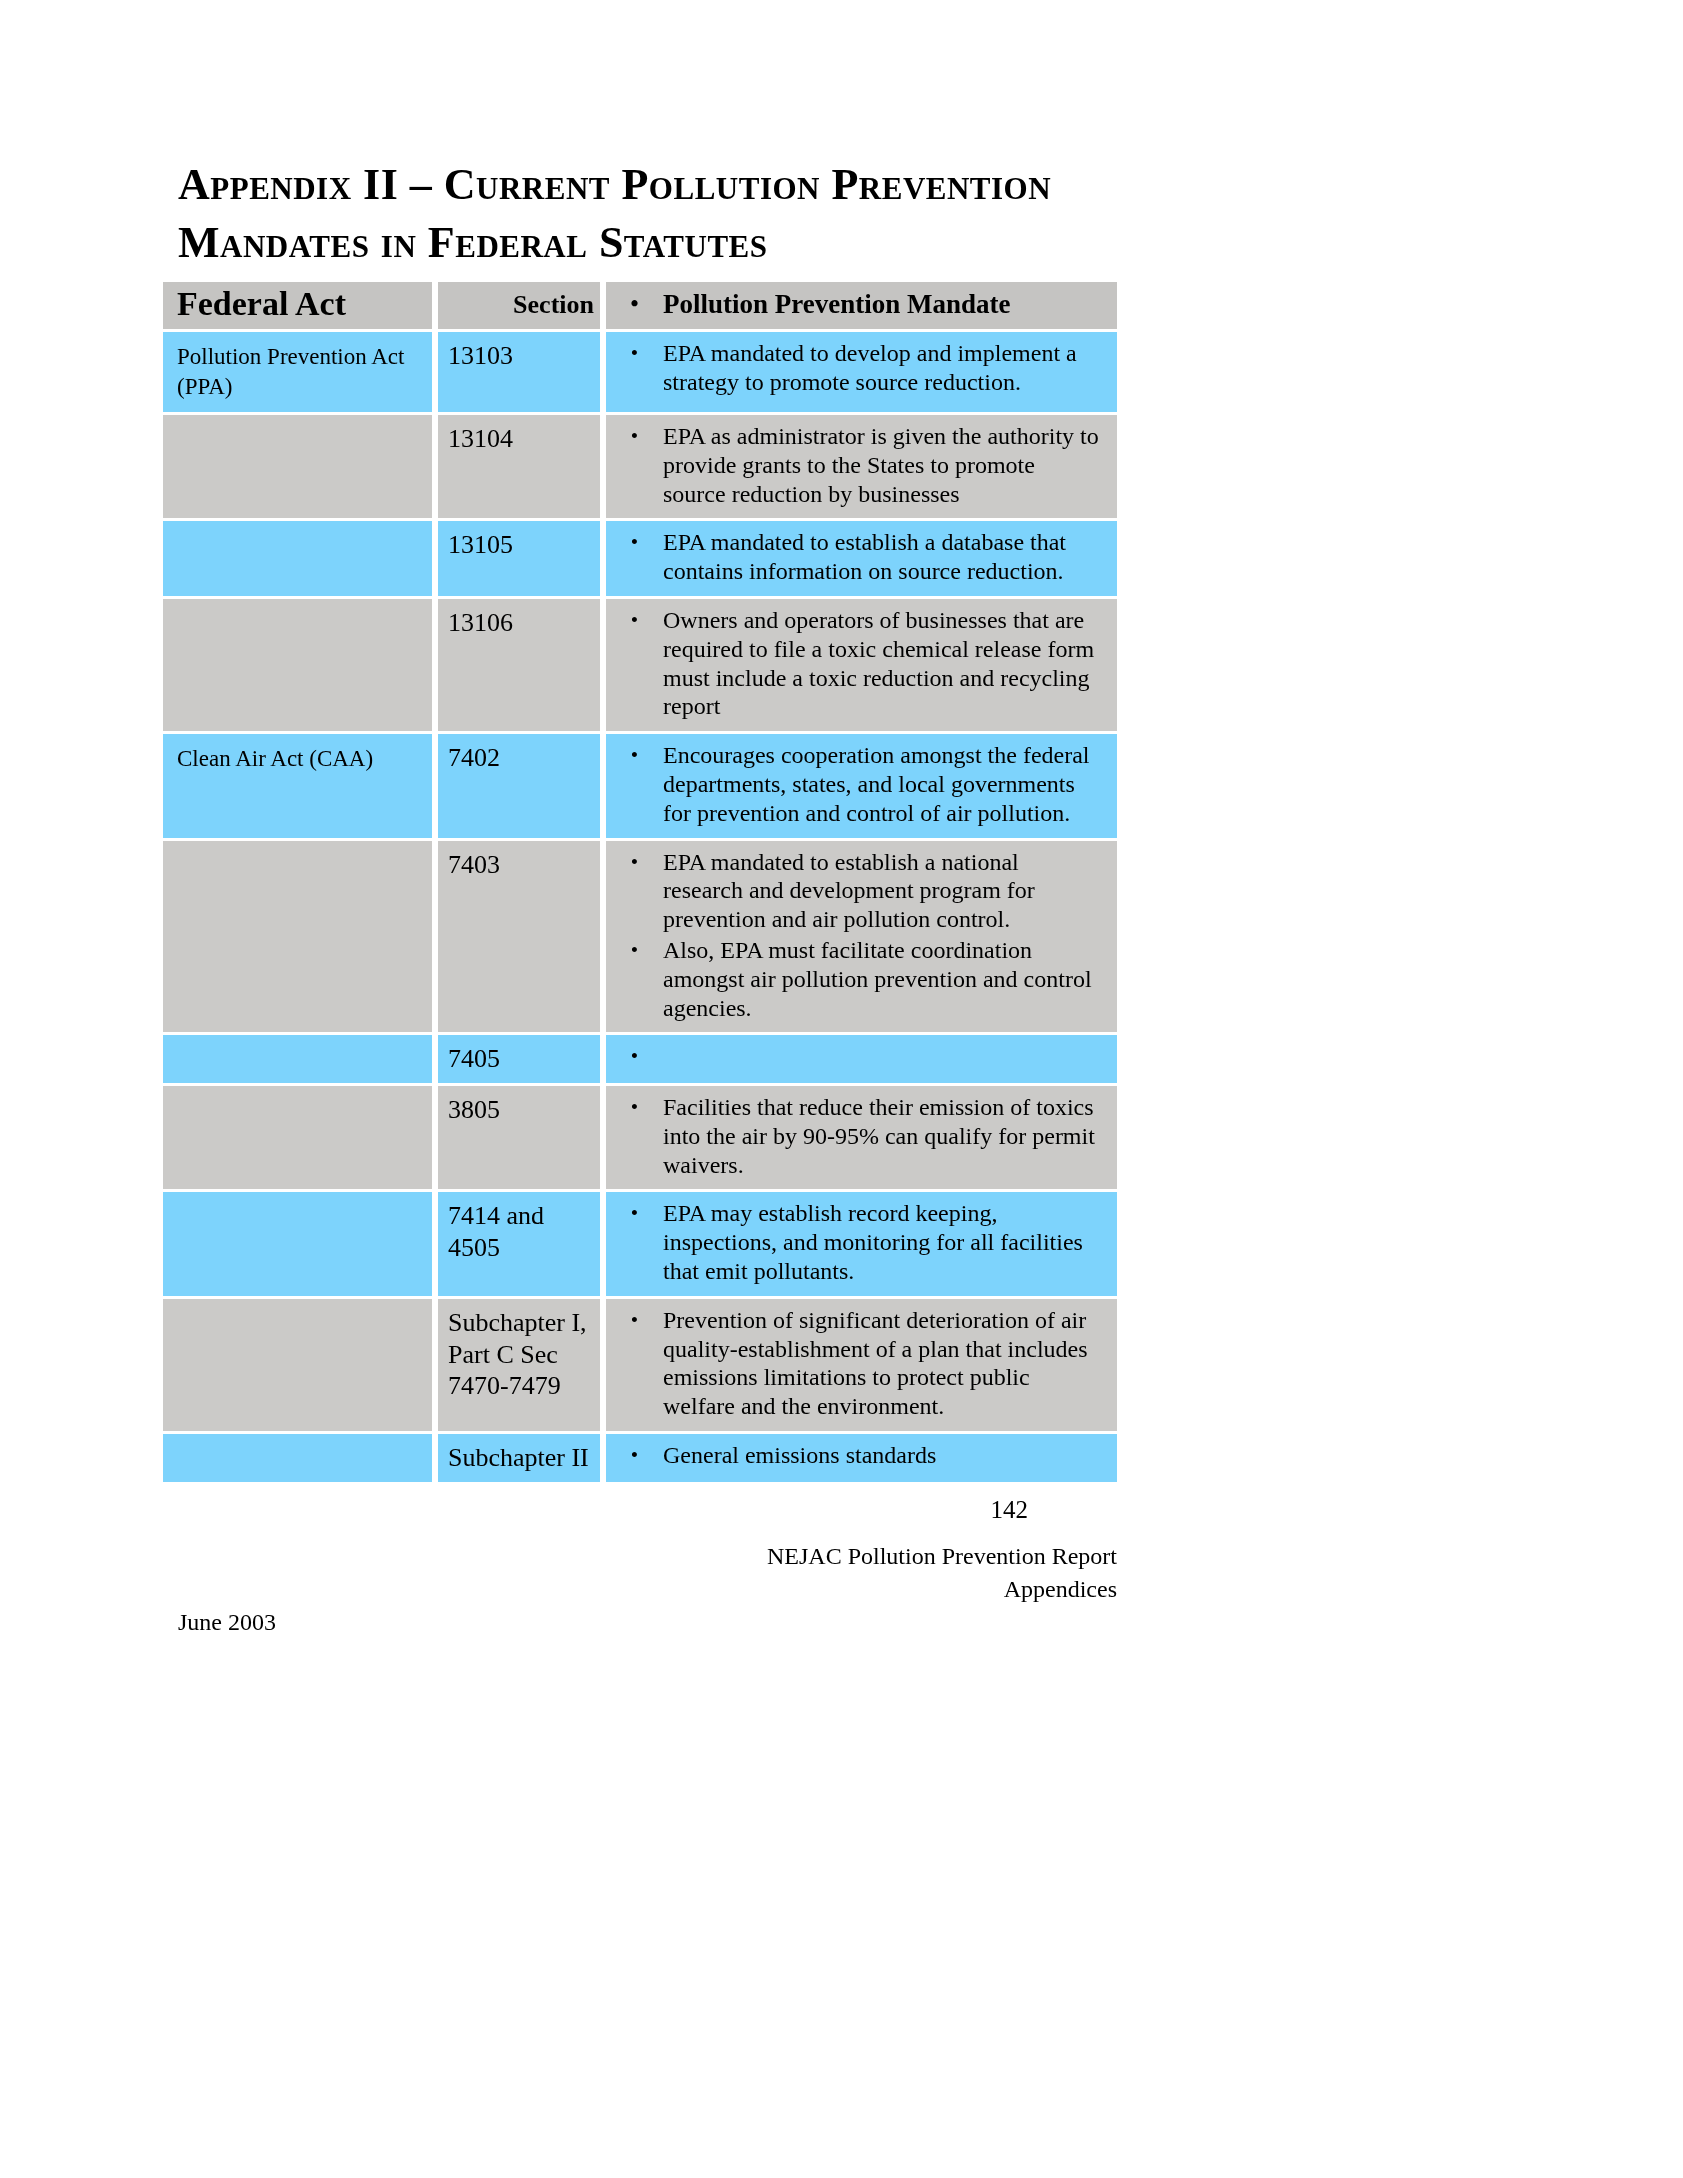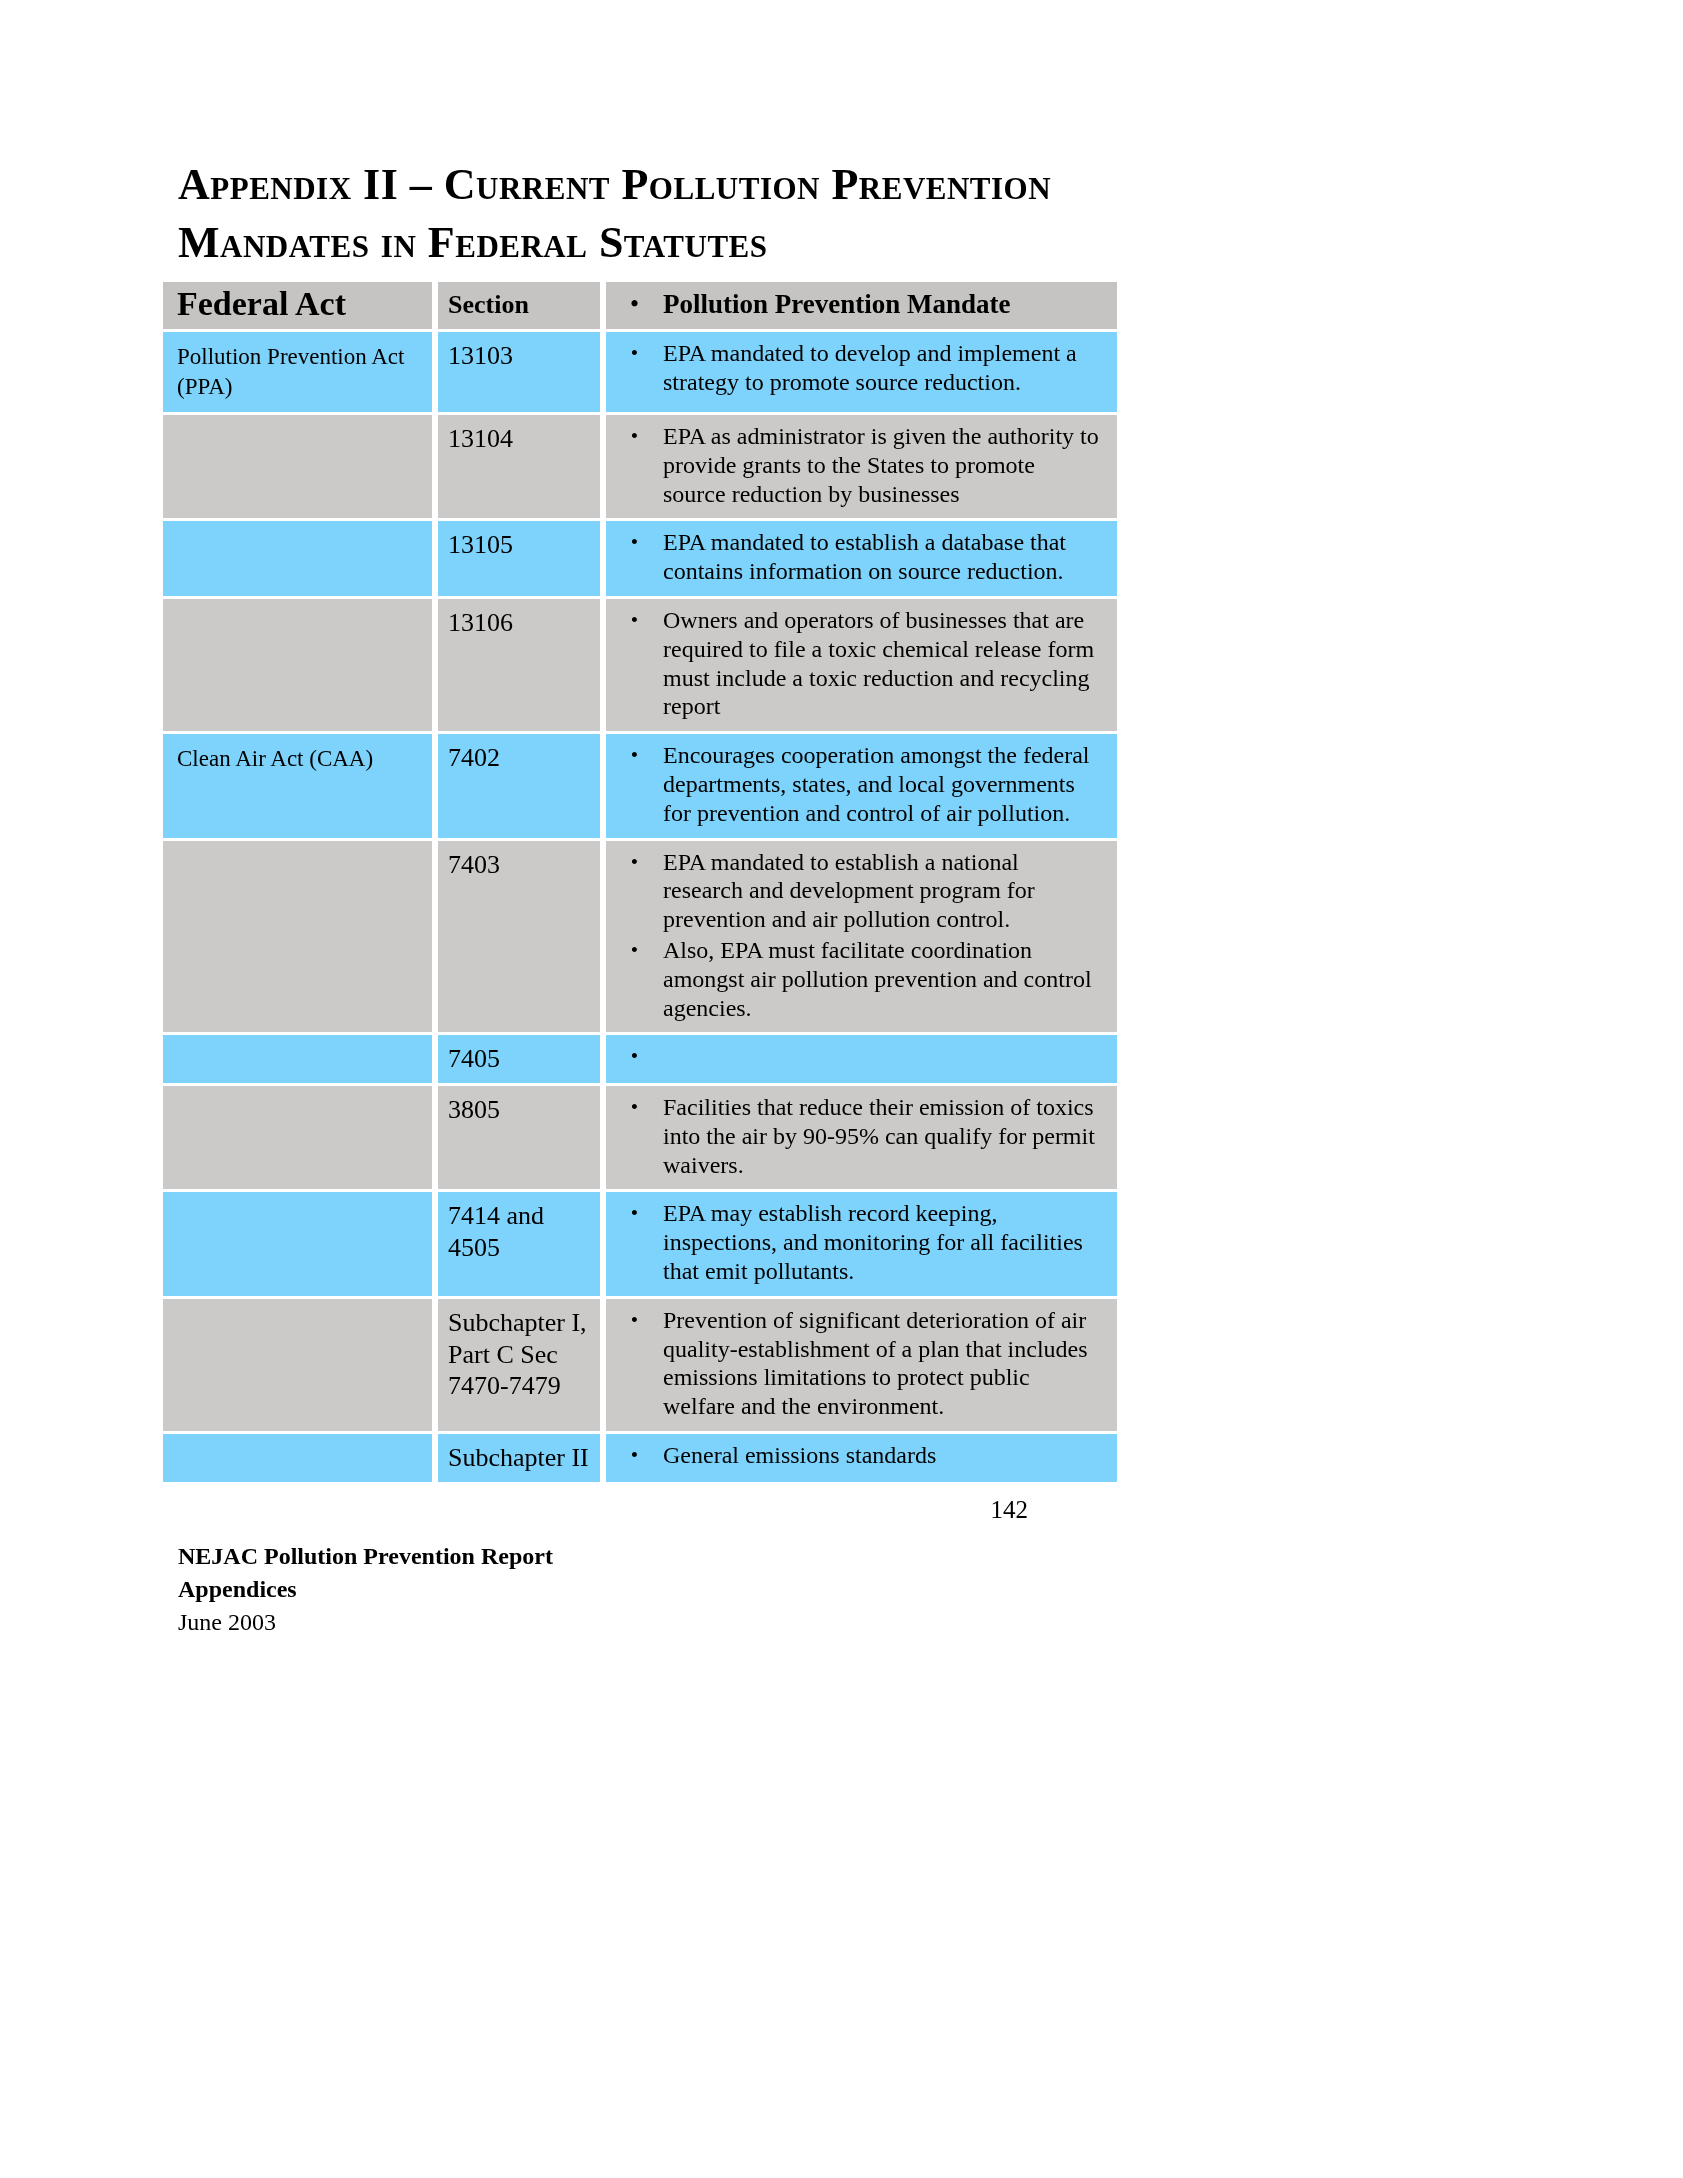--- a/index.html
+++ b/index.html
@@ -42,23 +42,24 @@
 
   .head-act {
     font-size: 34px;
     font-weight: bold;
     padding: 2px 12px 6px 14px;
     line-height: 1.15;
   }
   .head-sec {
     font-size: 26px;
     font-weight: bold;
-    padding: 7px 6px 7px 10px;
+    padding: 7px 6px 7px 2px;
     line-height: 1.2;
     border-bottom: none;
+    text-align: right;
   }
   .head-man {
     font-size: 27px;
     font-weight: bold;
     padding: 6px 6px 8px 0;
     line-height: 1.2;
   }
 
   .act {
     font-size: 23px;
@@ -96,21 +97,21 @@
     margin: 16px 0 0 15px;
     font-size: 24px;
     line-height: 1.38;
   }
   .footer .smallcaps {
     font-variant: small-caps;
     font-weight: bold;
     font-size: 25px;
     letter-spacing: 0.3px;
   }
-  .footer .bold { font-weight: bold; }
+  .footer .bold { font-weight: normal; text-align: right; }
 </style>
 </head>
 <body>
 
 <div class="page">
   <div class="content">
 
     <h1 class="doc-title">Appendix II – Current Pollution Prevention Mandates in Federal Statutes</h1>
 
     <div class="tbl">

